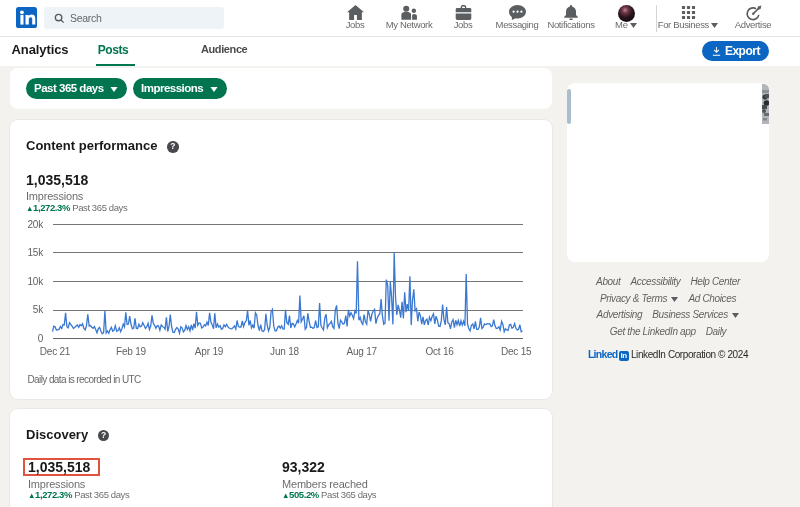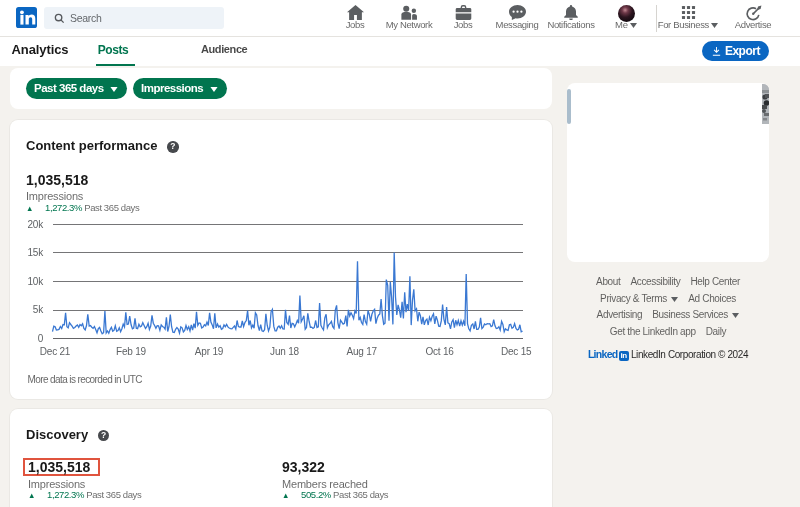--- a/index.html
+++ b/index.html
@@ -27,31 +27,31 @@
 .pill { top:78px; height:21px; background:#01754f; border-radius:11px; color:#fff; font-size:11.5px; font-weight:bold; letter-spacing:-0.5px; line-height:21px; padding:0 9px 0 8px; }
 .pill .chev { display:inline-block; margin-left:4px; }
 
 .card { background:#fff; border-radius:8px; box-shadow:0 0 0 1px rgba(0,0,0,0.04); }
 #card1 { left:10px; top:120px; width:542px; height:279px; }
 #card2 { left:10px; top:409px; width:542px; height:120px; }
 .ctitle { font-size:13px; font-weight:bold; letter-spacing:0; color:rgba(0,0,0,0.9); }
 .bignum { font-size:14px; font-weight:bold; letter-spacing:0; color:rgba(0,0,0,0.9); }
 .sub { font-size:11px; letter-spacing:-0.2px; color:rgba(0,0,0,0.6); }
 .delta { font-size:9.5px; letter-spacing:-0.4px; color:rgba(0,0,0,0.6); }
-.delta b { color:#01754f; font-weight:normal;margin-left:12px; }
+.delta b { color:#01754f; font-weight:bold; }
 .up { color:#01754f; font-size:7.5px; vertical-align:0.5px; }
 .helpic { display:inline-block; margin-left:2.5px; width:11.5px; height:11.5px; background:#47494d; border-radius:50%; color:#fff; font-size:8.5px; font-weight:bold; text-align:center; line-height:11px; vertical-align:1px; }
 #redbox { left:23px; top:458px; width:77px; height:17.5px; border:2px solid #e0543e; }
 
 #adcard { left:567px; top:83px; width:202px; height:179px; background:#fff; border-radius:8px; }
 #adbarL { left:567px; top:89px; width:4px; height:35px; background:#aabdcc; border-radius:2px; }
 #adbarR { left:762px; top:84px; width:7px; height:40px; background:#b9bdc1; border-radius:0 6px 0 0; overflow:hidden; }
 
 .frow { left:558px; width:220px; text-align:center; font-size:10px; letter-spacing:-0.35px; color:rgba(0,0,0,0.62); }
-.frow span { margin:7px 5px; }
+.frow span { margin:7px 5px;font-style:italic; }
 .fchev { margin-left:2px; }
 #flogo { left:558px; top:348px; width:220px; text-align:center; font-size:10px; letter-spacing:-0.4px; color:rgba(0,0,0,0.85); }
 #flogo .lk { color:#0a66c2; font-weight:bold; font-size:10.5px; letter-spacing:-0.7px; }
 #flogo .lkbox { display:inline-block; width:10px; height:10px; background:#0a66c2; border-radius:2px; color:#fff; font-weight:bold; font-size:8px; letter-spacing:-0.5px; line-height:10px; text-align:center; vertical-align:0; margin-left:1px; }
 </style>
 </head>
 <body>
 
 <div class="abs" id="hdr1"></div>
 <svg class="abs" style="left:16px; top:7px;" width="21" height="21" viewBox="0 0 21 21">
@@ -187,21 +187,21 @@
     <text x="55" y="355">Dec 21</text>
     <text x="131" y="355">Feb 19</text>
     <text x="209" y="355">Apr 19</text>
     <text x="284.5" y="355">Jun 18</text>
     <text x="361.7" y="355">Aug 17</text>
     <text x="439.6" y="355">Oct 16</text>
     <text x="516.2" y="355">Dec 15</text>
   </g>
   <polyline id="dataline" fill="none" stroke="#3a78d2" stroke-width="1.3" points="52.5,331.6 53.8,326.2 55.1,326.8 56.4,330.0 57.7,329.9 59.0,329.4 60.4,326.5 61.7,328.5 63.0,324.6 64.3,324.8 65.6,312.7 66.9,326.7 68.2,327.9 69.5,322.7 70.8,324.5 72.1,326.1 73.4,328.4 74.8,327.5 76.1,326.0 77.4,325.0 78.7,327.3 80.0,324.6 81.3,325.7 82.6,323.8 83.9,328.4 85.2,330.0 86.5,325.5 87.8,314.3 89.2,326.1 90.5,325.5 91.8,327.2 93.1,328.3 94.4,326.6 95.7,329.6 97.0,332.8 98.3,328.7 99.6,327.5 100.9,330.9 102.2,333.7 103.6,332.7 104.9,311.0 106.2,332.9 107.5,330.9 108.8,333.2 110.1,329.6 111.4,327.4 112.7,331.2 114.0,330.4 115.3,325.8 116.7,331.3 118.0,330.6 119.3,327.7 120.6,331.7 121.9,328.7 123.2,324.1 124.5,327.0 125.8,312.4 127.1,324.5 128.4,324.1 129.7,316.2 131.1,324.8 132.4,328.8 133.7,328.0 135.0,318.4 136.3,328.2 137.6,328.6 138.9,324.2 140.2,326.9 141.5,326.1 142.8,322.6 144.1,325.5 145.5,328.5 146.8,326.7 148.1,323.3 149.4,329.5 150.7,326.0 152.0,315.4 153.3,323.2 154.6,325.5 155.9,328.3 157.2,325.6 158.5,325.8 159.9,330.3 161.2,324.9 162.5,326.5 163.8,327.2 165.1,329.1 166.4,317.4 167.7,331.5 169.0,326.5 170.3,314.5 171.6,326.7 172.9,332.2 174.3,332.5 175.6,329.3 176.9,327.6 178.2,329.0 179.5,333.1 180.8,326.8 182.1,327.8 183.4,331.9 184.7,330.5 186.0,325.5 187.3,329.5 188.7,326.8 190.0,331.0 191.3,324.9 192.6,330.2 193.9,323.7 195.2,328.1 196.5,311.8 197.8,325.3 199.1,322.9 200.4,323.2 201.7,327.9 203.1,327.1 204.4,324.7 205.7,325.8 207.0,322.1 208.3,325.4 209.6,312.8 210.9,322.0 212.2,324.9 213.5,328.8 214.8,313.2 216.1,327.9 217.5,324.0 218.8,327.1 220.1,325.7 221.4,329.3 222.7,328.5 224.0,324.9 225.3,326.7 226.6,324.4 227.9,326.9 229.2,328.0 230.6,328.7 231.9,328.8 233.2,327.4 234.5,325.9 235.8,329.0 237.1,320.5 238.4,326.6 239.7,327.0 241.0,327.0 242.3,321.0 243.6,326.5 245.0,322.3 246.3,320.6 247.6,310.5 248.9,325.3 250.2,320.5 251.5,327.9 252.8,325.2 254.1,328.3 255.4,312.8 256.7,314.9 258.0,325.5 259.4,330.6 260.7,324.7 262.0,330.8 263.3,331.5 264.6,329.7 265.9,313.9 267.2,325.2 268.5,330.9 269.8,327.3 271.1,311.6 272.4,309.3 273.8,326.4 275.1,330.9 276.4,330.8 277.7,327.2 279.0,326.1 280.3,328.2 281.6,325.7 282.9,329.0 284.2,329.1 285.5,309.9 286.8,322.4 288.2,324.4 289.5,315.6 290.8,328.0 292.1,323.3 293.4,323.8 294.7,326.8 296.0,323.9 297.3,320.5 298.6,323.3 299.9,295.6 301.2,321.8 302.6,319.1 303.9,315.7 305.2,329.2 306.5,327.4 307.8,313.3 309.1,321.5 310.4,327.2 311.7,327.1 313.0,328.4 314.3,327.4 315.6,320.5 317.0,327.5 318.3,326.9 319.6,303.0 320.9,325.3 322.2,328.0 323.5,329.9 324.8,317.9 326.1,314.3 327.4,327.7 328.7,324.8 330.0,323.5 331.4,321.4 332.7,326.7 334.0,328.5 335.3,310.1 336.6,305.3 337.9,322.8 339.2,328.6 340.5,320.2 341.8,322.1 343.1,324.2 344.4,323.3 345.8,315.7 347.1,326.4 348.4,309.9 349.7,316.0 351.0,312.8 352.3,315.2 353.6,318.5 354.9,311.0 356.2,313.5 357.5,261.3 358.9,320.2 360.2,317.4 361.5,322.5 362.8,324.4 364.1,314.5 365.4,321.6 366.7,324.2 368.0,310.5 369.3,314.5 370.6,321.3 371.9,314.3 373.3,310.8 374.6,309.3 375.9,323.6 377.2,318.2 378.5,315.2 379.8,313.9 381.1,299.0 382.4,315.6 383.7,324.2 385.0,323.2 386.3,279.6 387.7,285.3 389.0,320.8 390.3,281.9 391.6,297.3 392.9,324.4 394.2,252.5 395.5,296.7 396.8,315.0 398.1,304.8 399.4,309.9 400.7,317.7 402.1,301.9 403.4,318.4 404.7,292.2 406.0,312.1 407.3,304.2 408.6,310.8 409.9,276.2 411.2,325.1 412.5,300.2 413.8,289.3 415.1,310.9 416.5,308.8 417.8,321.3 419.1,312.2 420.4,315.7 421.7,324.1 423.0,316.8 424.3,324.9 425.6,320.5 426.9,319.1 428.2,325.0 429.5,317.1 430.9,320.7 432.2,316.3 433.5,313.9 434.8,323.8 436.1,316.2 437.4,320.2 438.7,326.2 440.0,326.4 441.3,320.9 442.6,304.5 443.9,319.1 445.3,324.9 446.6,307.0 447.9,322.9 449.2,323.6 450.5,328.8 451.8,321.9 453.1,319.6 454.4,327.7 455.7,320.3 457.0,324.8 458.3,320.5 459.7,326.1 461.0,320.8 462.3,325.2 463.6,321.3 464.9,325.8 466.2,273.9 467.5,323.6 468.8,328.8 470.1,330.9 471.4,325.3 472.8,323.9 474.1,329.0 475.4,321.3 476.7,329.4 478.0,329.3 479.3,327.1 480.6,317.9 481.9,328.5 483.2,327.1 484.5,324.0 485.8,324.7 487.2,323.6 488.5,323.9 489.8,323.7 491.1,326.5 492.4,325.8 493.7,319.6 495.0,325.8 496.3,328.5 497.6,328.2 498.9,326.8 500.2,330.1 501.6,321.3 502.9,324.4 504.2,331.8 505.5,328.8 506.8,329.9 508.1,330.4 509.4,324.8 510.7,324.3 512.0,328.2 513.3,327.4 514.6,323.6 516.0,328.4 517.3,329.9 518.6,329.3 519.9,324.8 521.2,331.8 522.5,331.1"></polyline>
 </svg>
-<div class="abs" style="left:27.5px; top:374px; font-size:10px; letter-spacing:-0.6px; color:rgba(0,0,0,0.62);">More data is recorded in UTC</div>
+<div class="abs" style="left:27.5px; top:374px; font-size:10px; letter-spacing:-0.6px; color:rgba(0,0,0,0.62);">Daily data is recorded in UTC</div>
 
 <div class="abs card" id="card2"></div>
 <div class="abs ctitle" style="left:26px; top:426.5px;">Discovery&nbsp; <span class="helpic">?</span></div>
 <div class="abs" id="redbox"></div>
 <div class="abs bignum" style="left:28px; top:459px;">1,035,518</div>
 <div class="abs sub" style="left:28px; top:477.5px;">Impressions</div>
 <div class="abs delta" style="left:28px; top:489px;"><span class="up">▲</span><b>1,272.3%</b> Past 365 days</div>
 <div class="abs bignum" style="left:282px; top:459px;">93,322</div>
 <div class="abs sub" style="left:282px; top:477.5px;">Members reached</div>
 <div class="abs delta" style="left:282px; top:489px;"><span class="up">▲</span><b>505.2%</b> Past 365 days</div>

